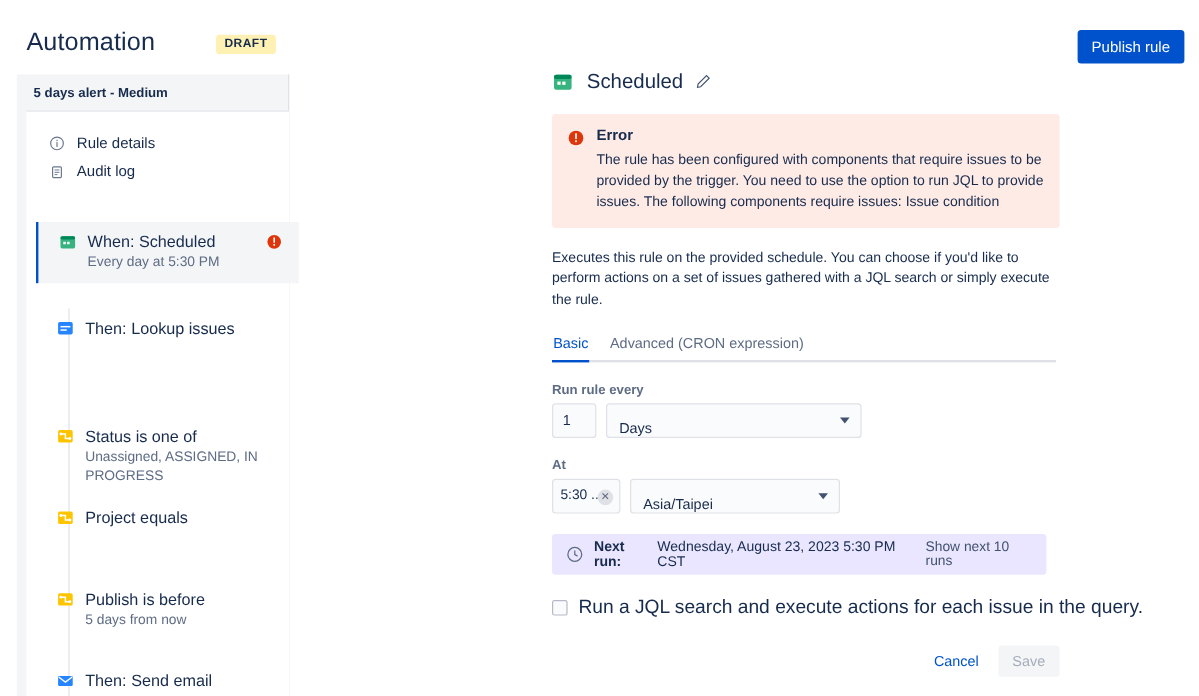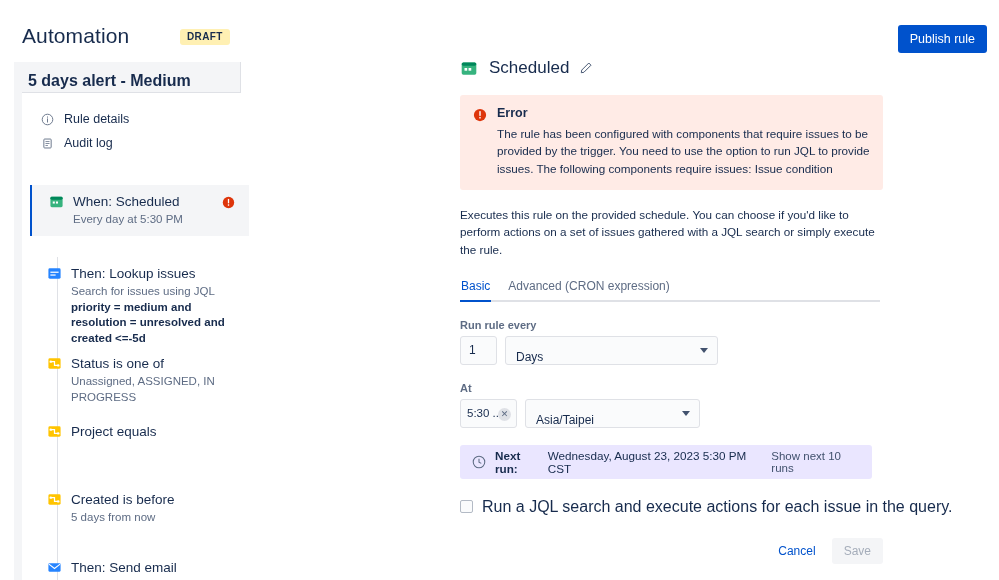--- a/index.html
+++ b/index.html
@@ -37,21 +37,21 @@
 
   
   .sidebar {
     position: absolute; left: 14px; top: 62px;
     width: 227px; height: 518px;
     background: #f4f5f7;
     border-right: 1px solid #dfe1e6;
   }
   .sidebar-title {
     position: absolute; left: 14px; top: 10px;
-    font-size: 16px; font-weight: 700; color: #172b4d;
+    font-size: 11px; font-weight: 700; color: #172b4d;
   }
   .sidebar-white {
     position: absolute; left: 8px; top: 30px;
     width: 219px; height: 550px;
     background: #ffffff;
     border-top: 1px solid #dfe1e6;
   }
   .nav-item {
     position: absolute; left: 0; width: 219px; height: 24px;
     display: flex; align-items: center; cursor: pointer;
@@ -263,24 +263,20 @@
           <div class="row1">
             <span class="sico">
               <svg width="15" height="15" viewBox="0 0 16 16">
                   <rect x="1.5" y="2.5" width="13" height="11" rx="1.5" fill="#2684ff"></rect>
                   <rect x="3.6" y="6" width="8.8" height="1.3" fill="#ffffff"></rect>
                   <rect x="3.6" y="9" width="5.6" height="1.3" fill="#ffffff"></rect>
                 </svg>
             </span>
             <span class="stitle">Then: Lookup issues</span>
           </div>
-          <div class="sdesc">
-            <span>Search for issues using JQL</span><br>
-            <b>priority = medium and resolution = unresolved and created &lt;=-5d</b>
-          </div>
         </div>
 
         <div class="step" style="top:162px;">
           <div class="row1">
             <span class="sico">
               <svg width="15" height="15" viewBox="0 0 16 16">
                   <rect x="1.5" y="2.5" width="13" height="11" rx="1.5" fill="#ffc400"></rect>
                   <path d="M4 6 L8 6 L8 10 L12 10" fill="none" stroke="#ffffff" stroke-width="1.3"></path>
                   <circle cx="4" cy="6" r="1.3" fill="#ffffff"></circle>
                   <circle cx="12" cy="10" r="1.3" fill="#ffffff"></circle>
@@ -309,21 +305,21 @@
         <div class="step" style="top:298px;">
           <div class="row1">
             <span class="sico">
               <svg width="15" height="15" viewBox="0 0 16 16">
                   <rect x="1.5" y="2.5" width="13" height="11" rx="1.5" fill="#ffc400"></rect>
                   <path d="M4 6 L8 6 L8 10 L12 10" fill="none" stroke="#ffffff" stroke-width="1.3"></path>
                   <circle cx="4" cy="6" r="1.3" fill="#ffffff"></circle>
                   <circle cx="12" cy="10" r="1.3" fill="#ffffff"></circle>
                 </svg>
             </span>
-            <span class="stitle">Created is before</span>
+            <span class="stitle">Publish is before</span>
           </div>
           <div class="sdesc">5 days from now</div>
         </div>
 
         <div class="step" style="top:366px;">
           <div class="row1">
             <span class="sico">
               <svg width="15" height="15" viewBox="0 0 16 16">
                   <rect x="1.5" y="3.5" width="13" height="9" rx="1.2" fill="#2684ff"></rect>
                   <path d="M2 4.4 L8 9 L14 4.4" fill="none" stroke="#ffffff" stroke-width="1.2"></path>

